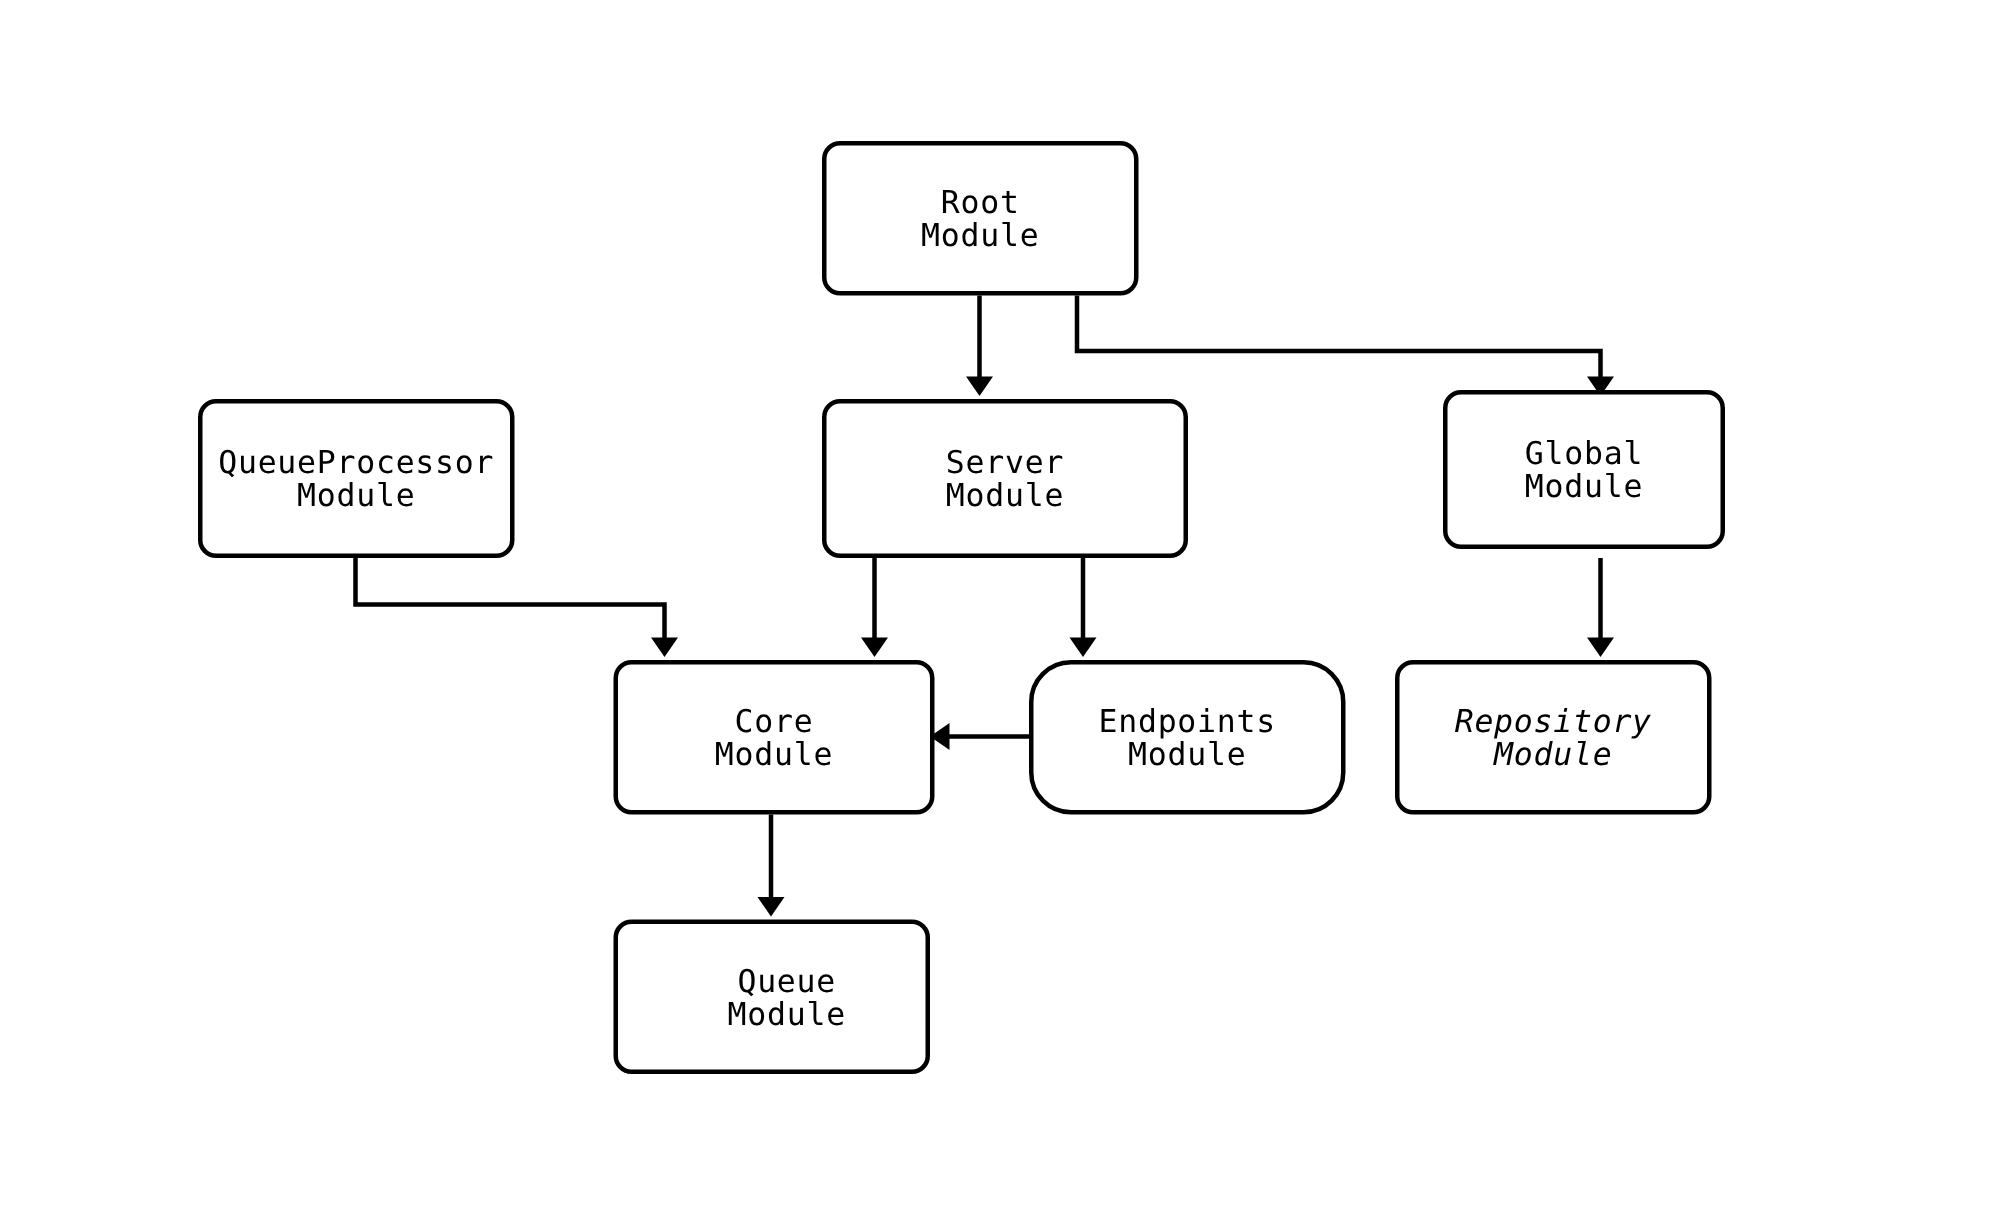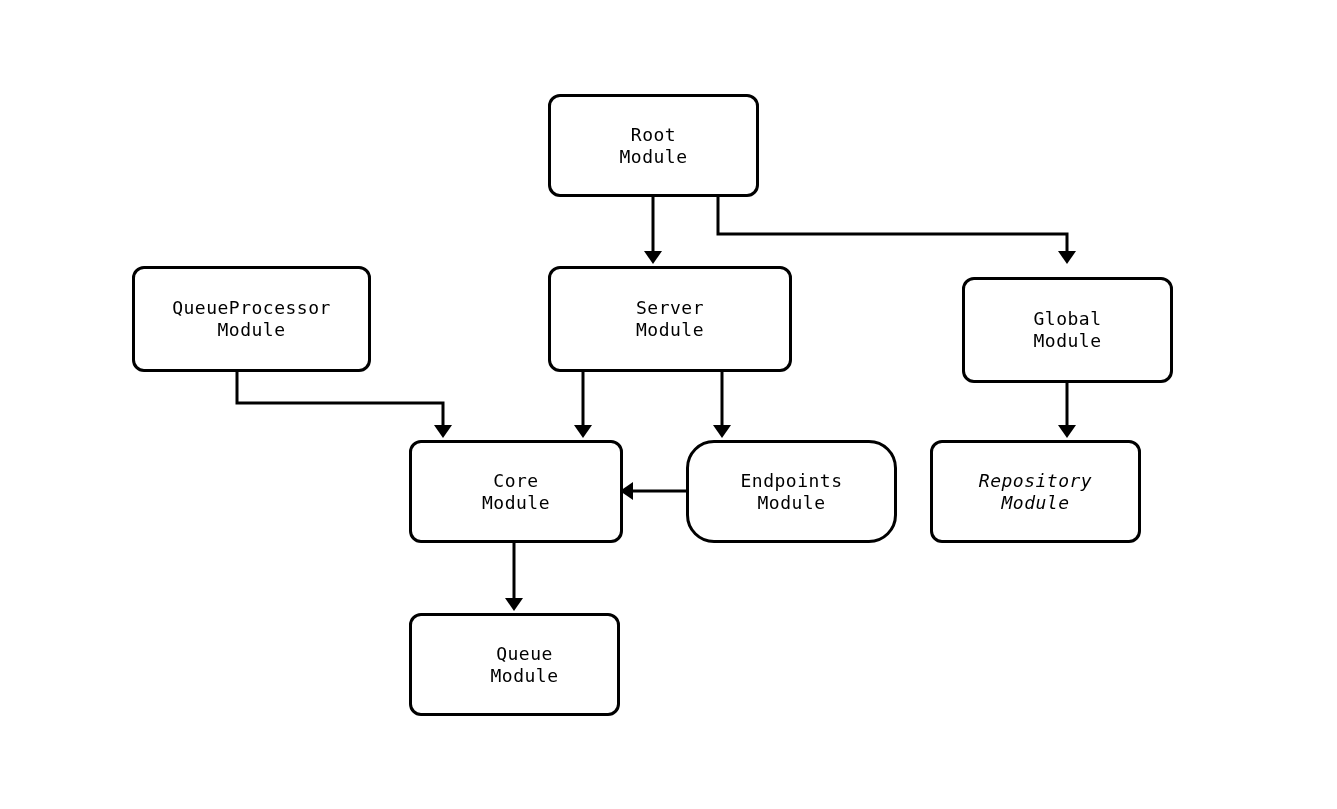--- a/index.html
+++ b/index.html
@@ -29,21 +29,21 @@
     border-radius: 12px;
     background: #ffffff;
     display: flex;
     align-items: center;
     justify-content: center;
     text-align: center;
     z-index: 2;
   }
   .node-label {
     font-family: "DejaVu Sans Mono", monospace;
-    font-size: 18px;
+    font-size: 21px;
     line-height: 22px;
     color: #000000;
     white-space: pre;
     letter-spacing: 0.5px;
   }
 </style>
 </head>
 <body>
 
 <div id="canvas">
@@ -72,29 +72,29 @@
         <path d="M 514 543 L 514 603" stroke="#000000" stroke-width="3" fill="none"></path>
         <path d="M 505 598 L 514 611 L 523 598 Z" fill="#000000" stroke="none"></path>
       </g>
   </svg>
 
   <div id="node-layer">
       <div class="node" style="left: 548px; top: 94px; width: 211px; height: 103px; border-color: rgb(0, 0, 0);">
         <div class="node-label">Root
 Module</div>
       </div>
-      <div class="node" style="left: 132px; top: 266px; width: 239px; height: 106px; border-color: rgb(0, 0, 0);">
+      <div class="node" style="left: 132px; top: 266px; width: 211px; height: 106px; border-color: rgb(0, 0, 0);">
         <div class="node-label">QueueProcessor
 Module</div>
       </div>
       <div class="node" style="left: 548px; top: 266px; width: 244px; height: 106px; border-color: rgb(0, 0, 0);">
         <div class="node-label">Server
 Module</div>
       </div>
-      <div class="node" style="left: 962px; top: 277px; width: 211px; height: 106px; border-color: rgb(0, 0, 0);">
+      <div class="node" style="left: 962px; top: 260px; width: 188px; height: 106px; border-color: rgb(0, 0, 0);">
         <div class="node-label">Global
 Module</div>
       </div>
       <div class="node" style="left: 409px; top: 440px; width: 214px; height: 103px; border-color: rgb(0, 0, 0);">
         <div class="node-label">Core
 Module</div>
       </div>
       <div class="node" style="left: 686px; top: 440px; width: 211px; height: 103px; border-color: rgb(0, 0, 0); border-radius: 28px;">
         <div class="node-label">Endpoints
 Module</div>

